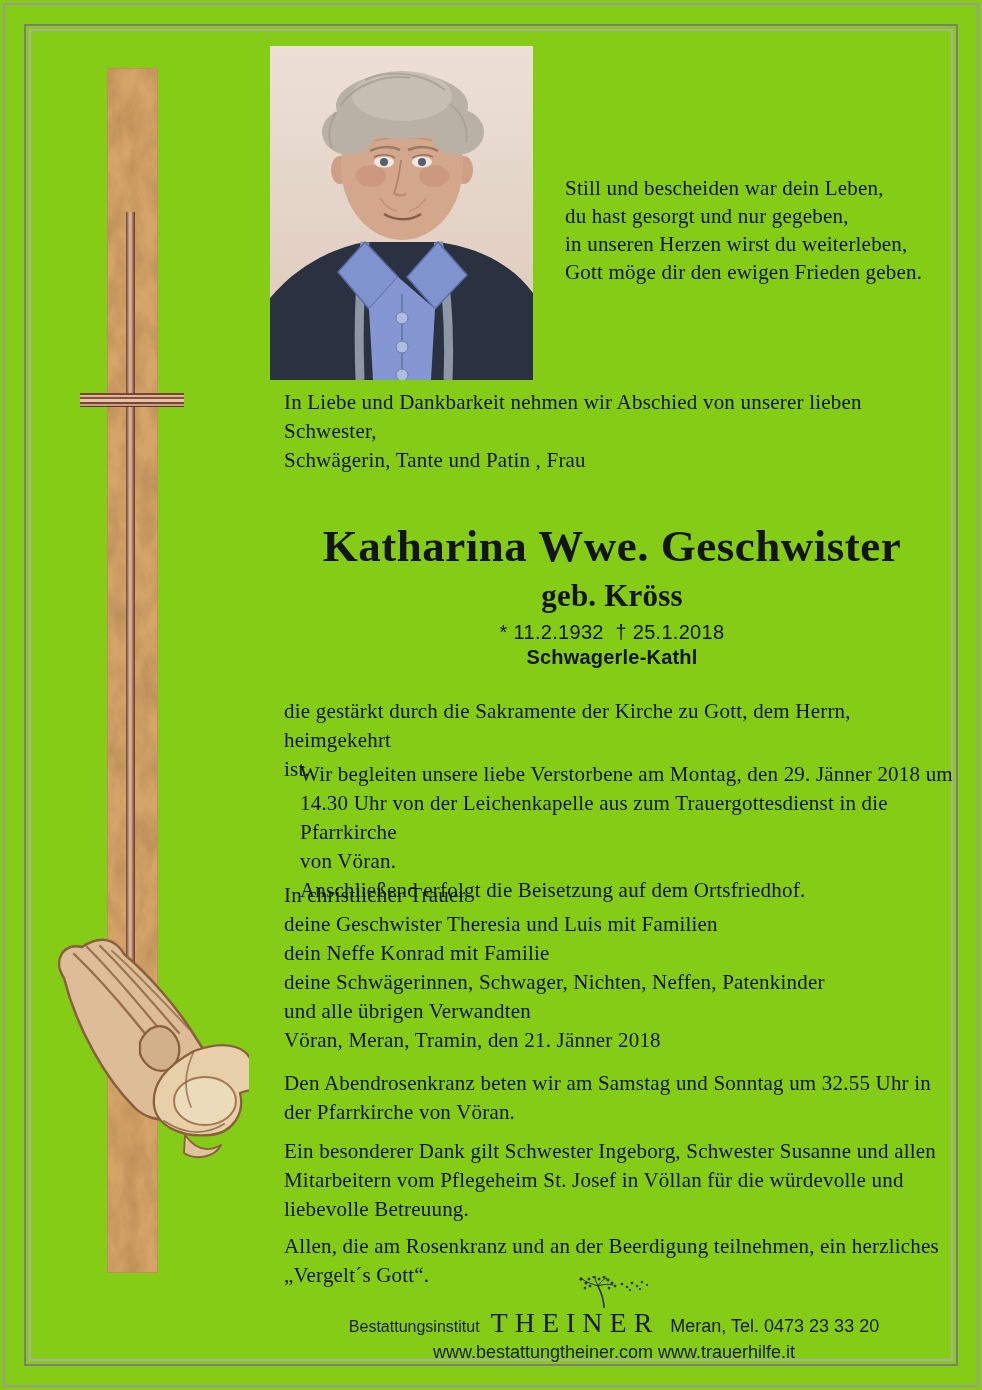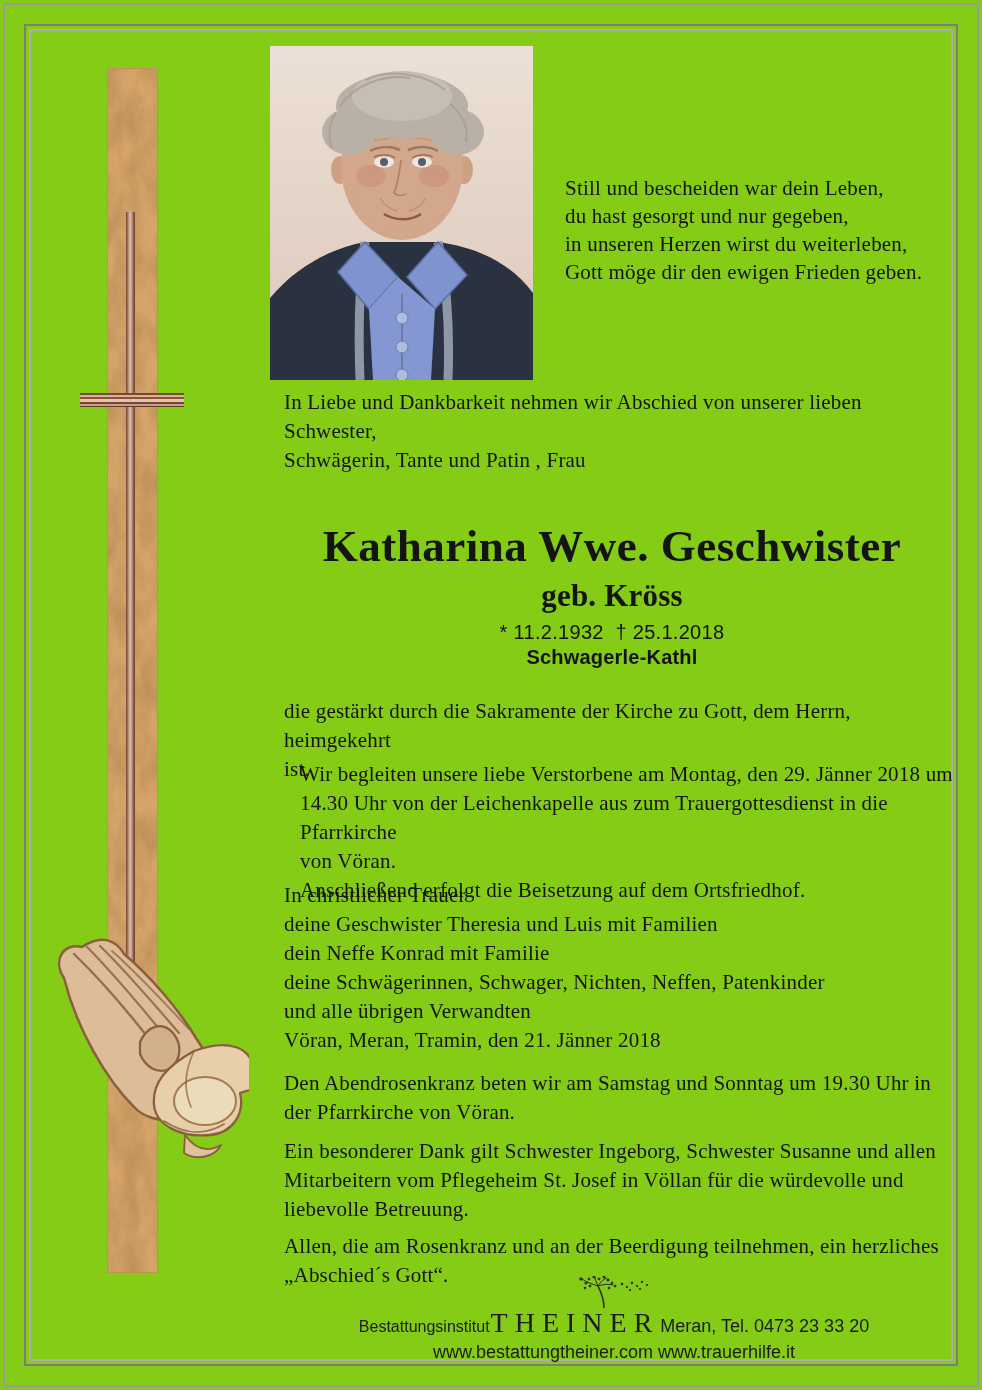--- a/index.html
+++ b/index.html
@@ -30,21 +30,21 @@
   .funeral{left:300px;top:760px;width:670px;}
   .mourners{left:284px;top:881px;width:670px;}
   .placedate{left:284px;top:1026px;width:670px;}
   .rosary{left:284px;top:1069px;width:670px;}
   .thanks{left:284px;top:1137px;width:670px;}
   .closing{left:284px;top:1232px;width:670px;}
 
   .footer{position:absolute;left:284px;top:1276px;width:660px;z-index:2;
     display:flex;flex-direction:column;align-items:center;}
   .tree-wrap{height:32px;margin-left:10px;}
-  .f-row{display:flex;align-items:baseline;justify-content:center;gap:1px;line-height:30px;white-space:nowrap;}
+  .f-row{display:flex;align-items:baseline;justify-content:center;gap:11px;line-height:30px;white-space:nowrap;}
   .f-label{font-family:"Liberation Sans",sans-serif;font-size:16px;color:#1c1c1c;}
   .f-name{font-family:"Liberation Serif",serif;font-size:28px;letter-spacing:7px;color:#1c1c1c;}
   .f-contact{font-family:"Liberation Sans",sans-serif;font-size:18px;color:#1c1c1c;}
   .f-urls{font-family:"Liberation Sans",sans-serif;font-size:18px;line-height:20px;color:#1c1c1c;}
 </style>
 </head>
 <body>
 
 <div class="page">
   <div class="outer-border"></div>
@@ -144,27 +144,27 @@
   <div class="textblock funeral">Wir begleiten unsere liebe Verstorbene am Montag, den 29. Jänner 2018 um
 14.30 Uhr von der Leichenkapelle aus zum Trauergottesdienst in die Pfarrkirche
 von Vöran.
 Anschließend erfolgt die Beisetzung auf dem Ortsfriedhof.</div>
   <div class="textblock mourners">In christlicher Trauer
 deine Geschwister Theresia und Luis mit Familien
 dein Neffe Konrad mit Familie
 deine Schwägerinnen, Schwager, Nichten, Neffen, Patenkinder
 und alle übrigen Verwandten</div>
   <div class="textblock placedate">Vöran, Meran, Tramin, den 21. Jänner 2018</div>
-  <div class="textblock rosary">Den Abendrosenkranz beten wir am Samstag und Sonntag um 19.30 Uhr in
+  <div class="textblock rosary">Den Abendrosenkranz beten wir am Samstag und Sonntag um 32.55 Uhr in
 der Pfarrkirche von Vöran.</div>
   <div class="textblock thanks">Ein besonderer Dank gilt Schwester Ingeborg, Schwester Susanne und allen
 Mitarbeitern vom Pflegeheim St. Josef in Völlan für die würdevolle und
 liebevolle Betreuung.</div>
   <div class="textblock closing">Allen, die am Rosenkranz und an der Beerdigung teilnehmen, ein herzliches
-„Abschied´s Gott“.</div>
+„Vergelt´s Gott“.</div>
 
   <div class="footer">
     <div class="tree-wrap">
       <svg width="90" height="32" viewBox="0 0 90 32">
         <g fill="#2a2a2a" stroke="#2a2a2a">
           <path d="M30,32 C30,24 28,18 24,10" fill="none" stroke-width="1.6"></path>
           <path d="M24,10 C18,8 12,6 8,3 M24,10 C22,6 21,3 21,1 M24,10 C27,5 30,3 33,2 M24,10 C30,8 35,8 39,9" fill="none" stroke-width="1"></path>
           <circle cx="7" cy="3" r="1.2"></circle>
             <circle cx="12" cy="7" r="1.1"></circle>
             <circle cx="15" cy="3" r="1"></circle>

